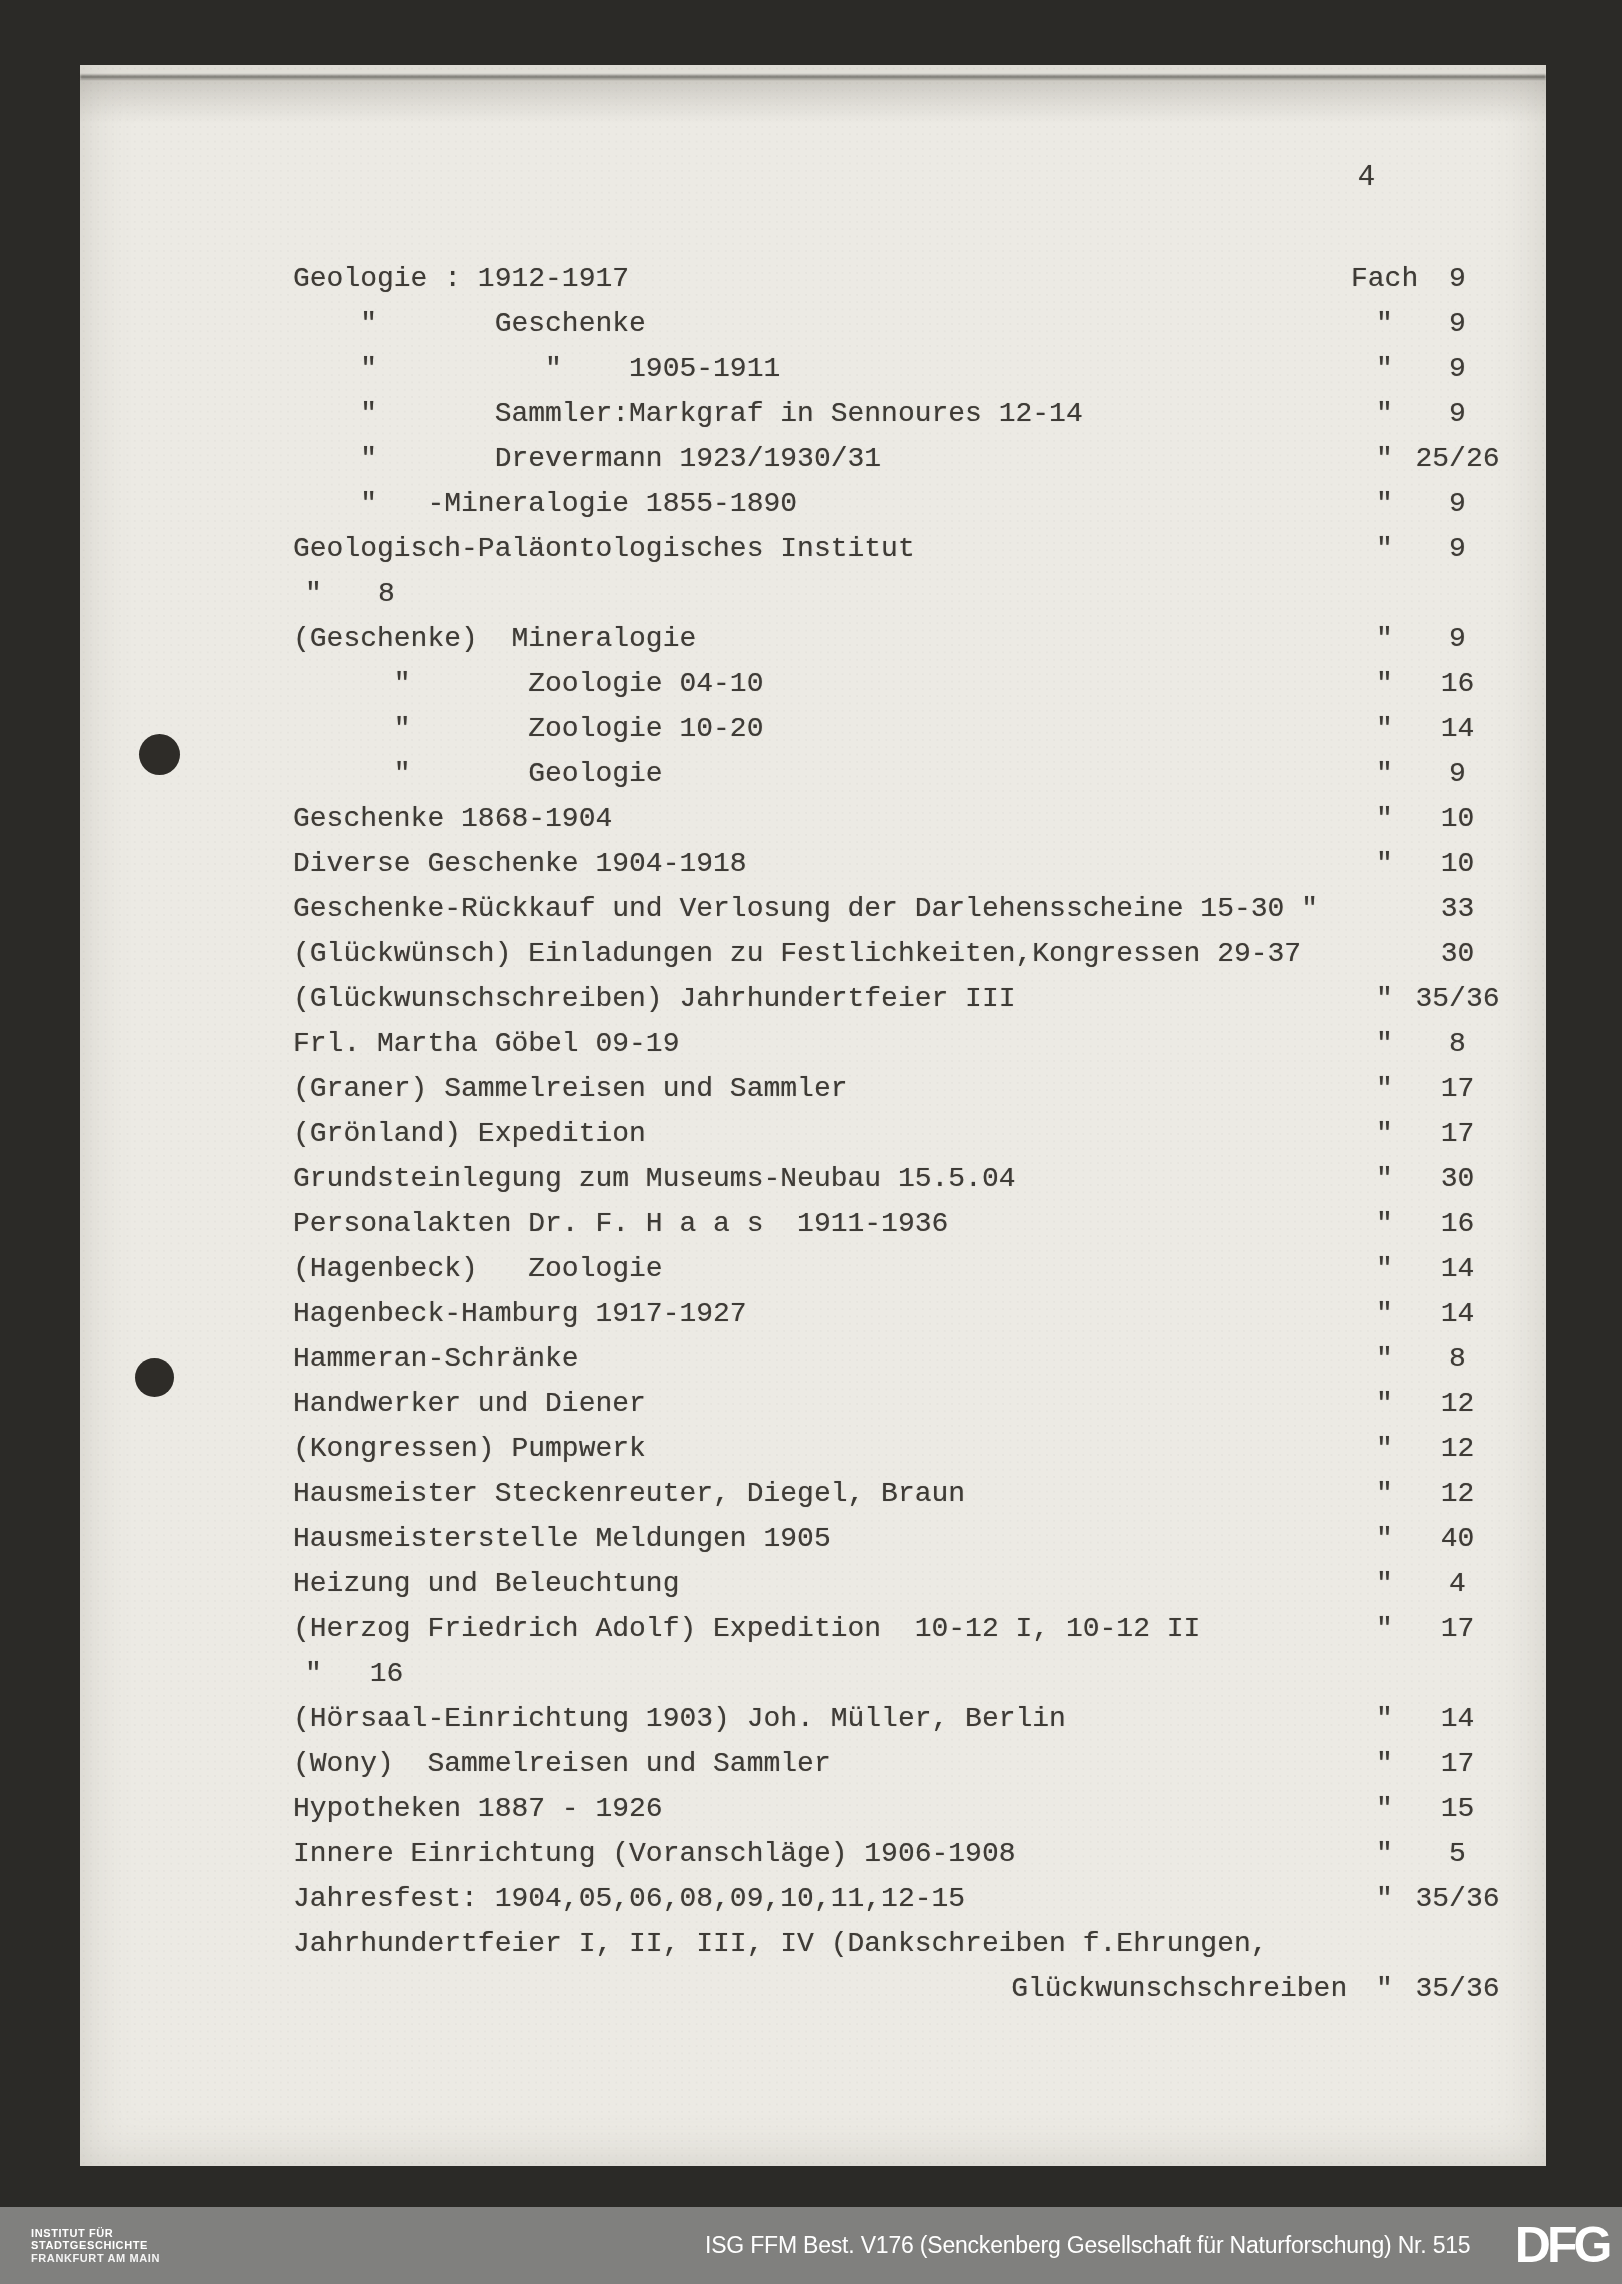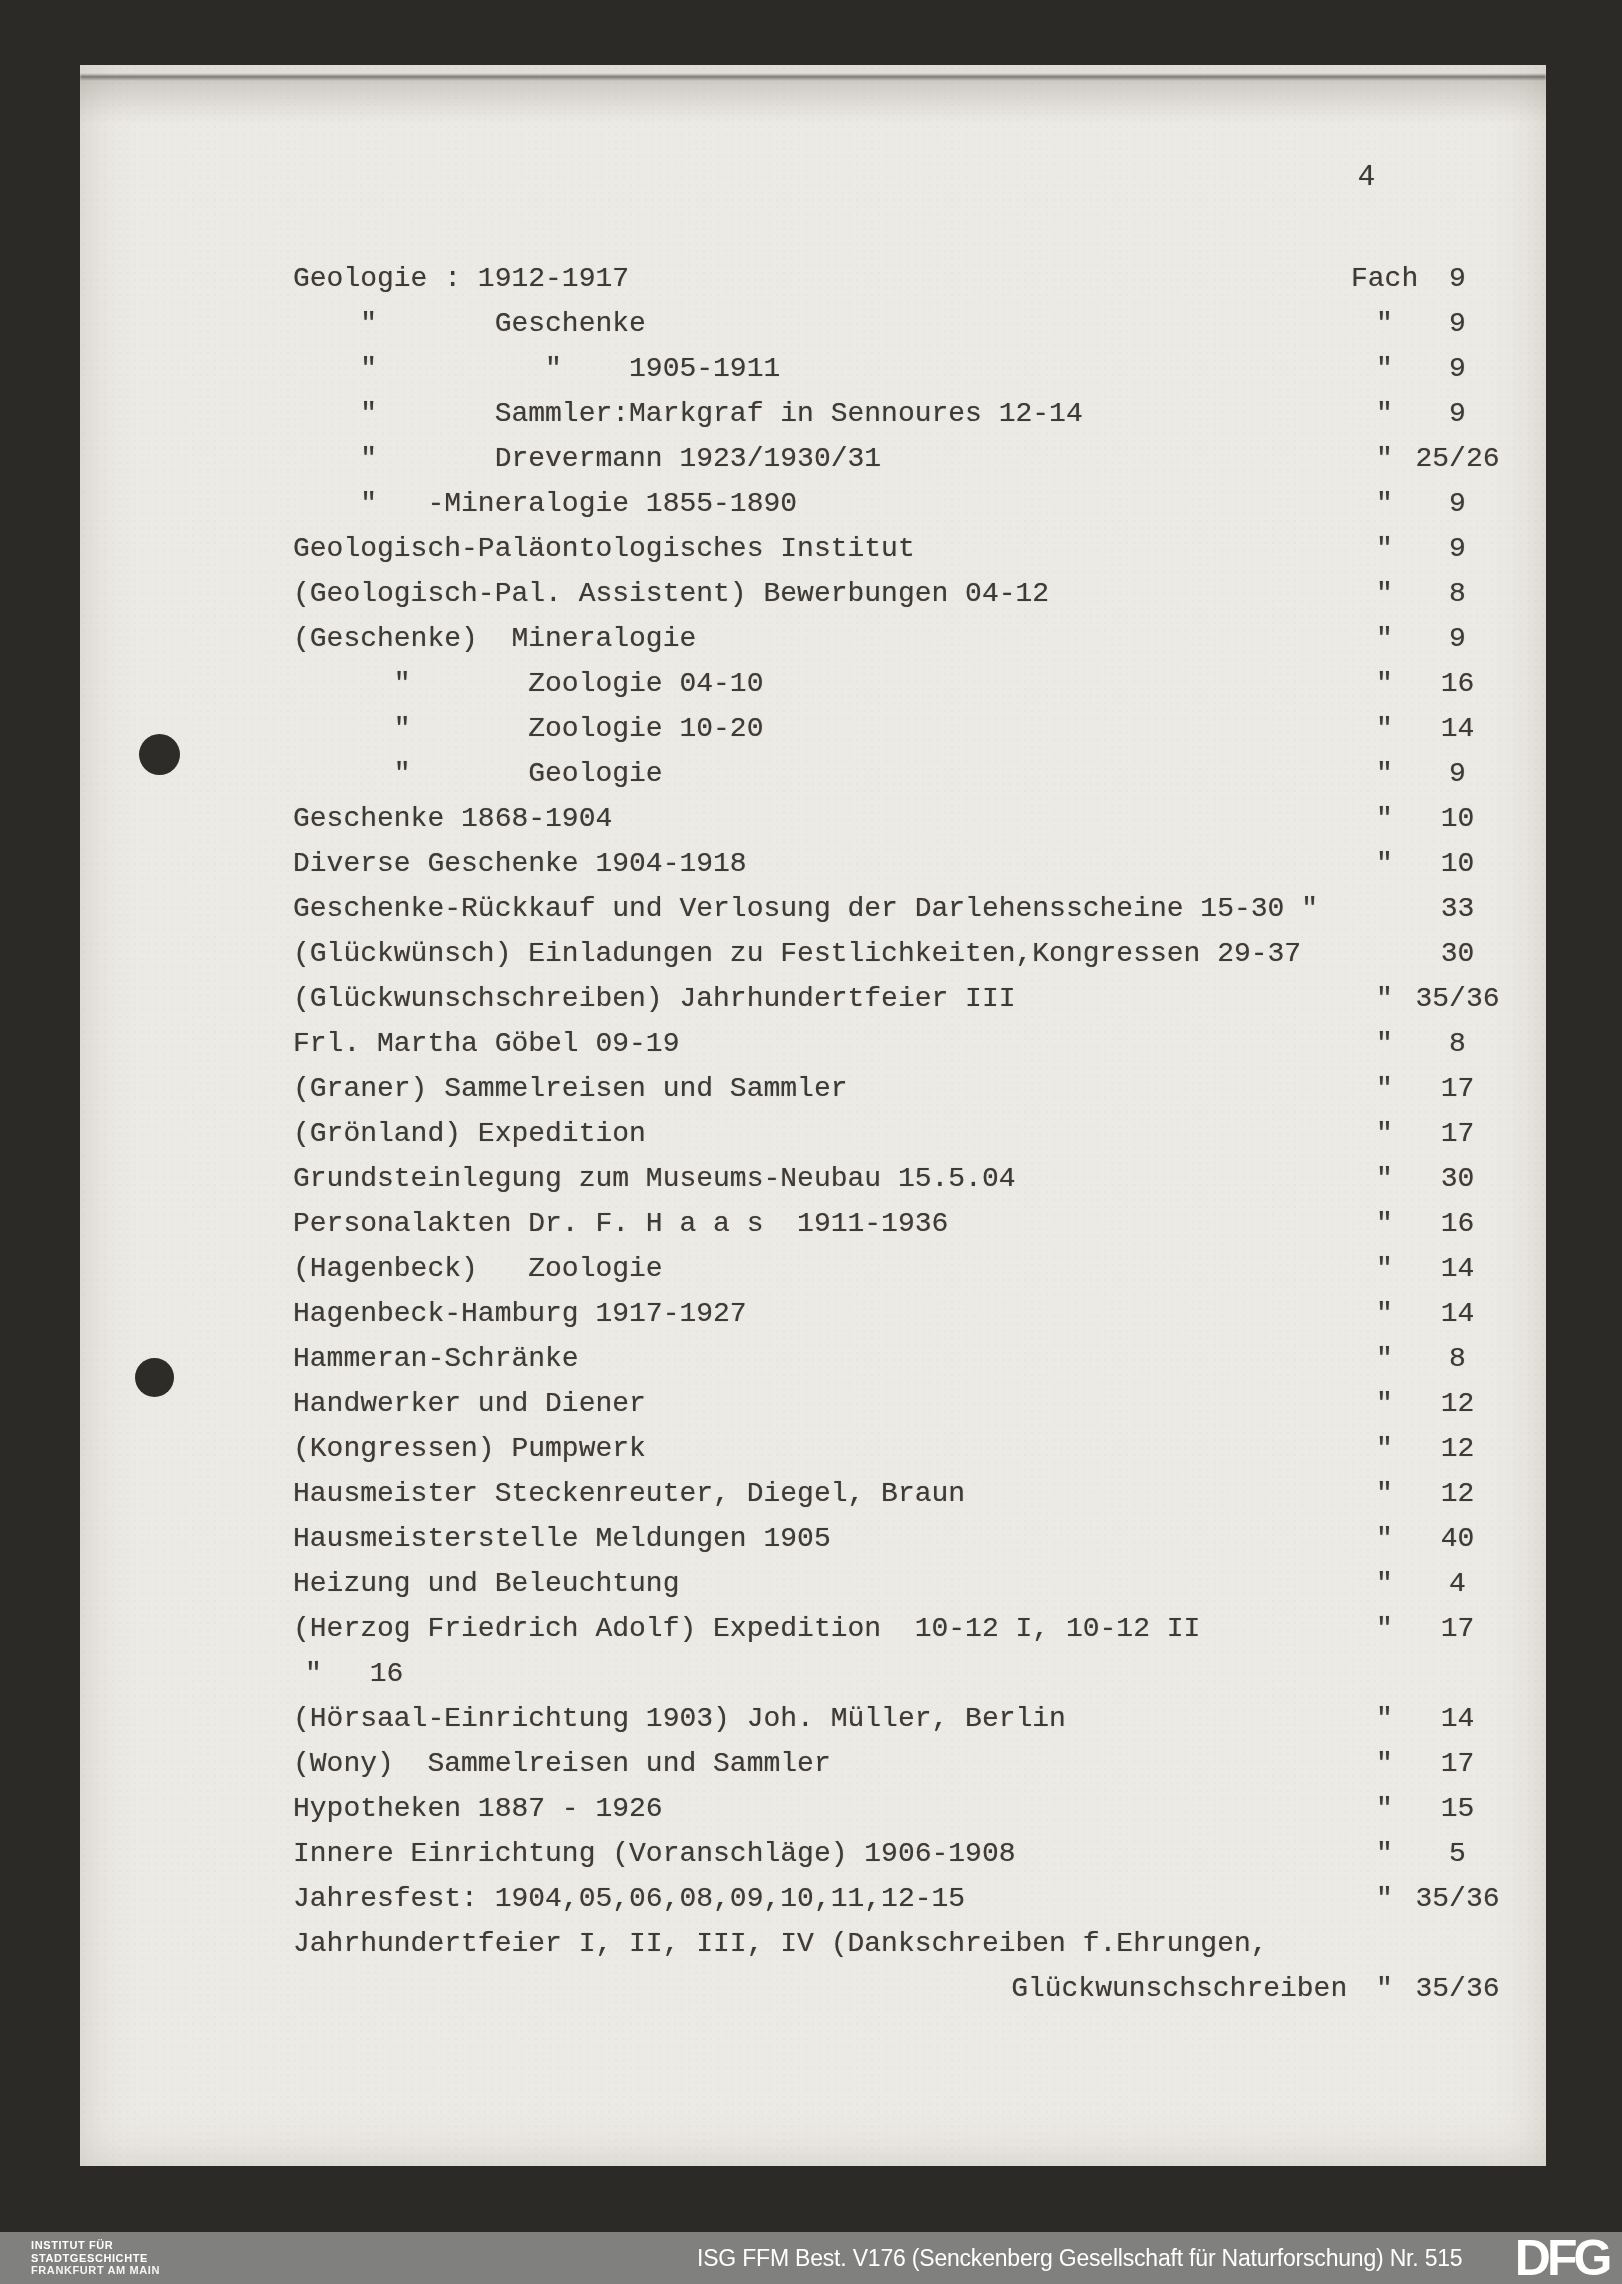--- a/index.html
+++ b/index.html
@@ -48,25 +48,24 @@
     text-shadow:0 0 0.8px rgba(62,59,54,0.55);
   }
   .row{display:flex;height:45px;}
   .c-text{width:1071px;white-space:pre;overflow:visible;}
   .row.right .c-text{text-align:right;}
   .c-mark{width:41px;text-align:center;white-space:pre;}
   .row.fach-header .c-mark{transform:translateX(-13px);}
   .c-num{width:105px;text-align:center;white-space:pre;}
   
   .footer{
-    position:absolute;left:0;bottom:0;width:1623px;height:52px;
+    position:absolute;left:0;bottom:0;width:1623px;height:77px;
     background:#80807e;
     display:flex;align-items:center;
     color:#ffffff;
-    gap:8px;
   }
   .institute{
     margin-left:31px;width:243px;
     font-size:11px;line-height:12.6px;letter-spacing:0.6px;
   }
   .institute .b{font-weight:bold;}
   .institute .l{opacity:0.92;font-weight:bold;}
   .caption{
     flex:1;text-align:right;
     font-size:23px;letter-spacing:-0.2px;
@@ -123,21 +122,20 @@
     <span class="c-text">    "   -Mineralogie 1855-1890</span>
     <span class="c-mark">"</span>
     <span class="c-num">9</span>
   </div>
         <div class="row">
     <span class="c-text">Geologisch-Paläontologisches Institut</span>
     <span class="c-mark">"</span>
     <span class="c-num">9</span>
   </div>
         <div class="row">
-    <span class="c-text">(Geologisch-Pal. Assistent) Bewerbungen 04-12</span>
     <span class="c-mark">"</span>
     <span class="c-num">8</span>
   </div>
         <div class="row">
     <span class="c-text">(Geschenke)  Mineralogie</span>
     <span class="c-mark">"</span>
     <span class="c-num">9</span>
   </div>
         <div class="row">
     <span class="c-text">      "       Zoologie 04-10</span>

